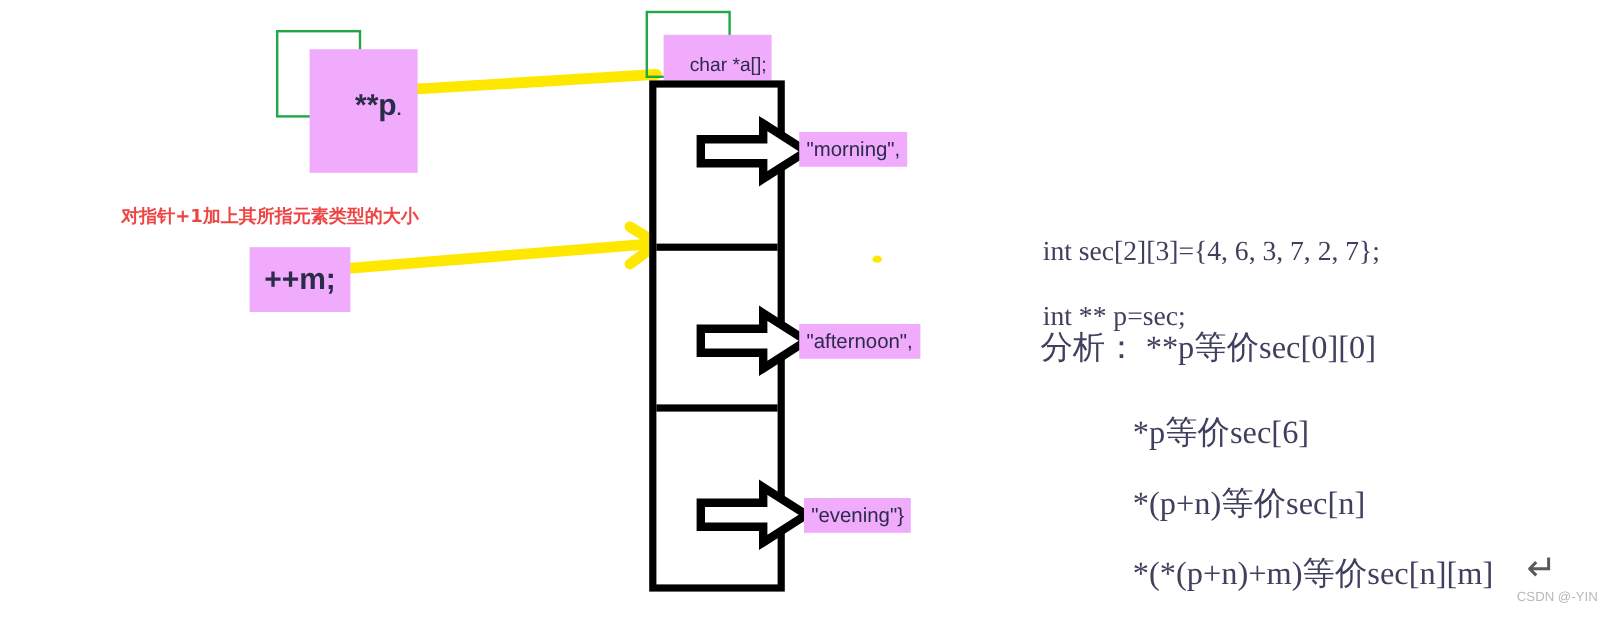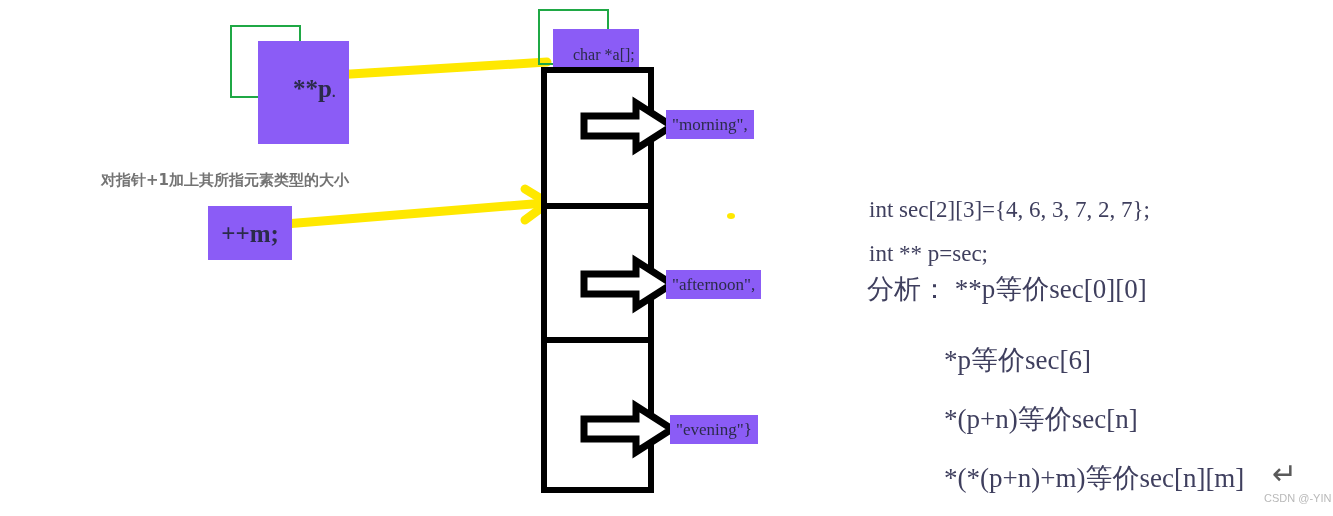--- a/index.html
+++ b/index.html
@@ -16,23 +16,23 @@
     height: 516px;
     background: #ffffff;
     overflow: hidden;
   }
 
   
   .abs { position: absolute; }
 
   
   .code-chip {
-    font-family: Liberation Serif, serif;
+    font-family: Liberation Sans, sans-serif;
     color: #2b2b4a;
-    background: #8b5cf6;
+    background: #f0abfc;
     white-space: pre;
     line-height: 1;
   }
 
   
   .green-box {
     border: 2px solid #1fa845;
     background: transparent;
     box-sizing: border-box;
   }
@@ -45,21 +45,21 @@
   }
   .cell-divider {
     background: #000000;
     height: 6px;
   }
 
   
   .cn-caption {
     font-family: "DejaVu Sans", sans-serif;
     font-weight: bold;
-    color: #737373;
+    color: #ef4444;
     font-size: 15px;
     white-space: nowrap;
     letter-spacing: 0px;
   }
 
   
   .serif-line {
     font-family: "Liberation Serif", serif;
     color: #3f3f5e;
     white-space: pre;
@@ -146,21 +146,21 @@
   <div class="abs code-chip" style="left:666px; top:110px; padding:6px 6px; font-size:17px;">"morning",</div>
 
   <div class="abs code-chip" style="left:666px; top:270px; padding:6px 6px; font-size:17px;">"afternoon",</div>
 
   <div class="abs code-chip" style="left:670px; top:415px; padding:6px 6px; font-size:17px;">"evening"}</div>
 
   <div class="abs yellow-dot" style="left:727px; top:213px; width:8px; height:6px;"></div>
 
   <div class="abs serif-line small" style="left:869px; top:186px;">int sec[2][3]={4, 6, 3, 7, 2, 7};</div>
 
-  <div class="abs serif-line small" style="left:869px; top:230px;">int ** p=sec;</div>
+  <div class="abs serif-line small" style="left:869px; top:240px;">int ** p=sec;</div>
 
   <div class="abs serif-line big" style="left:867px; top:276px;">分析： **p等价sec[0][0]</div>
 
   <div class="abs serif-line big" style="left:944px; top:347px;">*p等价sec[6]</div>
 
   <div class="abs serif-line big" style="left:944px; top:465px;">*(*(p+n)+m)等价sec[n][m]</div>
 
   <div class="abs serif-line big" style="left:944px; top:406px;">*(p+n)等价sec[n]</div>
 
   <div class="abs wm-cursor" style="left:1272px; top:459px;">↵</div>

